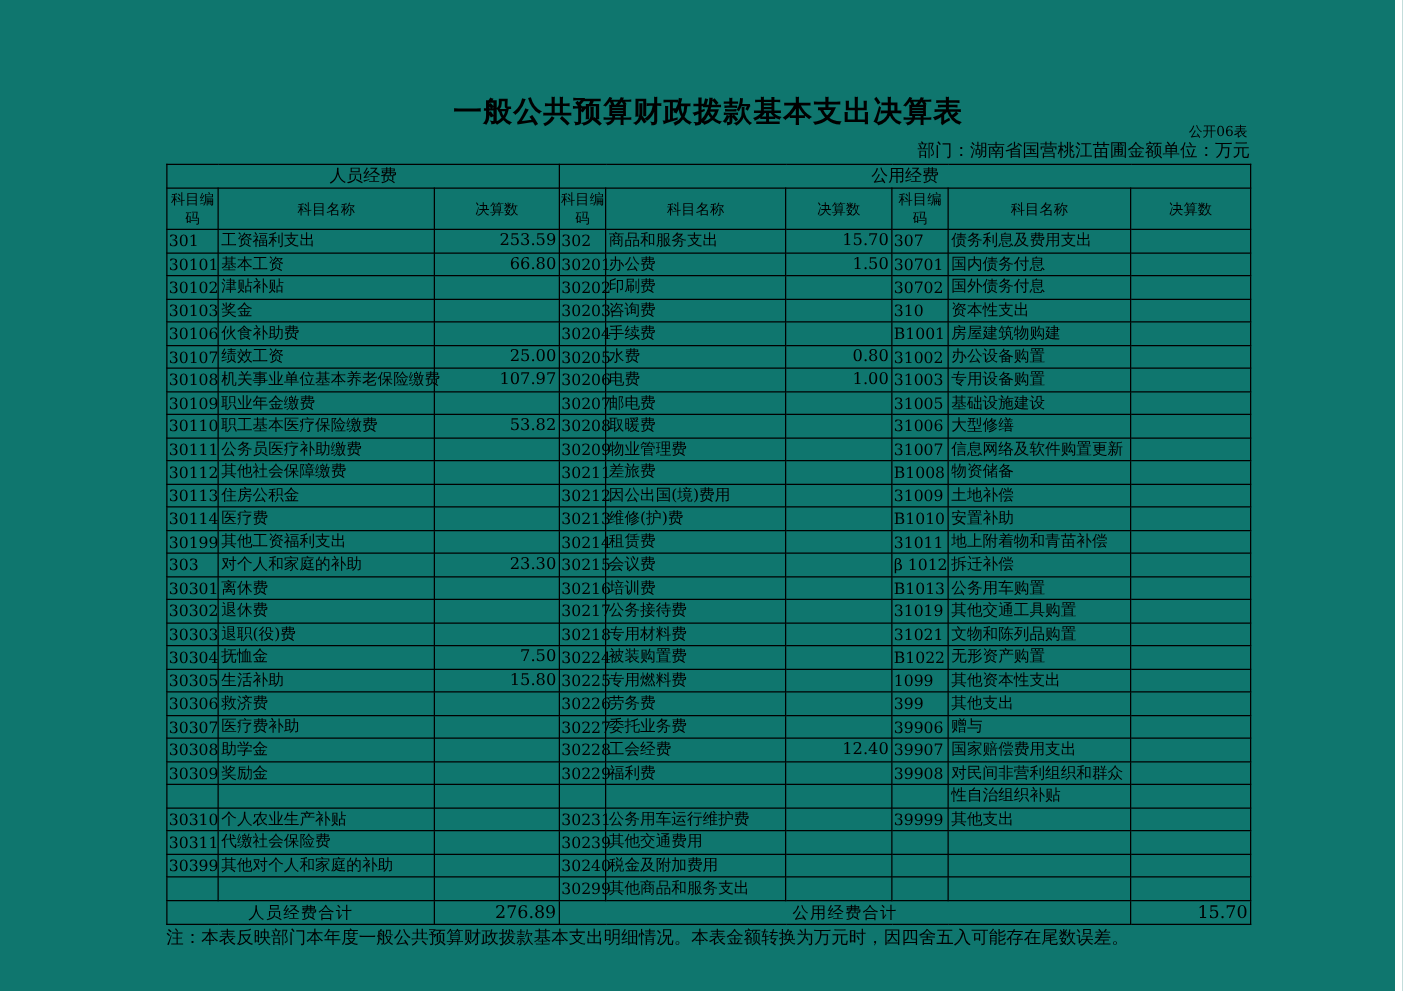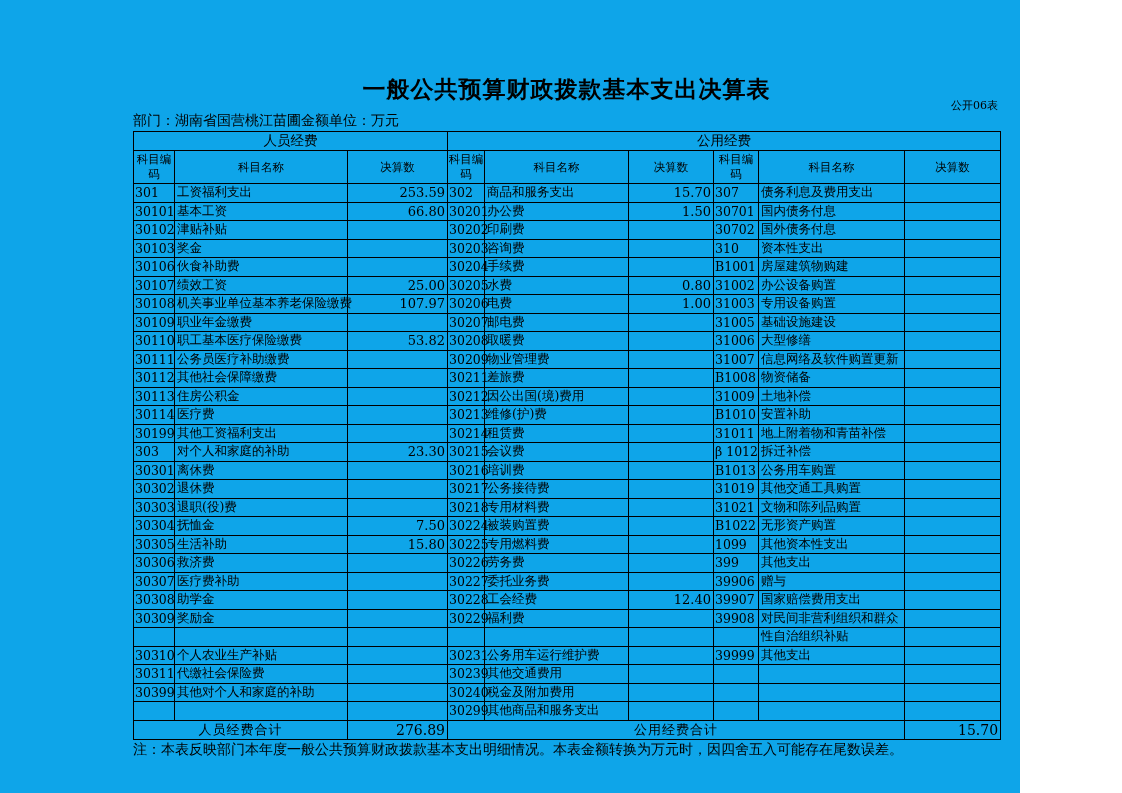--- a/index.html
+++ b/index.html
@@ -2,31 +2,31 @@
 <html><head>
 <meta charset="utf-8">
 <style>
   * { margin:0; padding:0; box-sizing:border-box; }
   html,body { background:#fff; }
   body {
     width:1122px; height:793px; overflow:hidden;
     font-family:"DejaVu Serif","Liberation Serif",serif;
     color:#000;
   }
-  .page { position:relative; width:1020px; height:793px; background:#0ea5e9; }
+  .page { position:relative; width:1116px; height:793px; background:#0f766e; }
   .content { position:absolute; left:133px; top:0; width:867px; height:793px; }
 
   .title {
     position:absolute; top:74px; left:0; width:100%;
     text-align:center; font-size:23px; font-weight:bold; letter-spacing:1px;
     white-space:nowrap;
   }
   .form-label { position:absolute; top:98px; right:2px; font-size:11px; }
   .meta { position:absolute; top:112px; left:0; width:100%;
-          display:flex; justify-content:flex-start; font-size:14px; }
+          display:flex; justify-content:flex-end; font-size:14px; }
 
   table.budget {
     position:absolute; top:131px; left:0; width:867px;
     border-collapse:collapse; table-layout:fixed;
   }
   table.budget th, table.budget td {
     border:1px solid #000; font-weight:normal; overflow:visible;
     vertical-align:middle;
   }
   thead tr.group-row th { height:18px; font-size:13.5px; text-align:center; }

